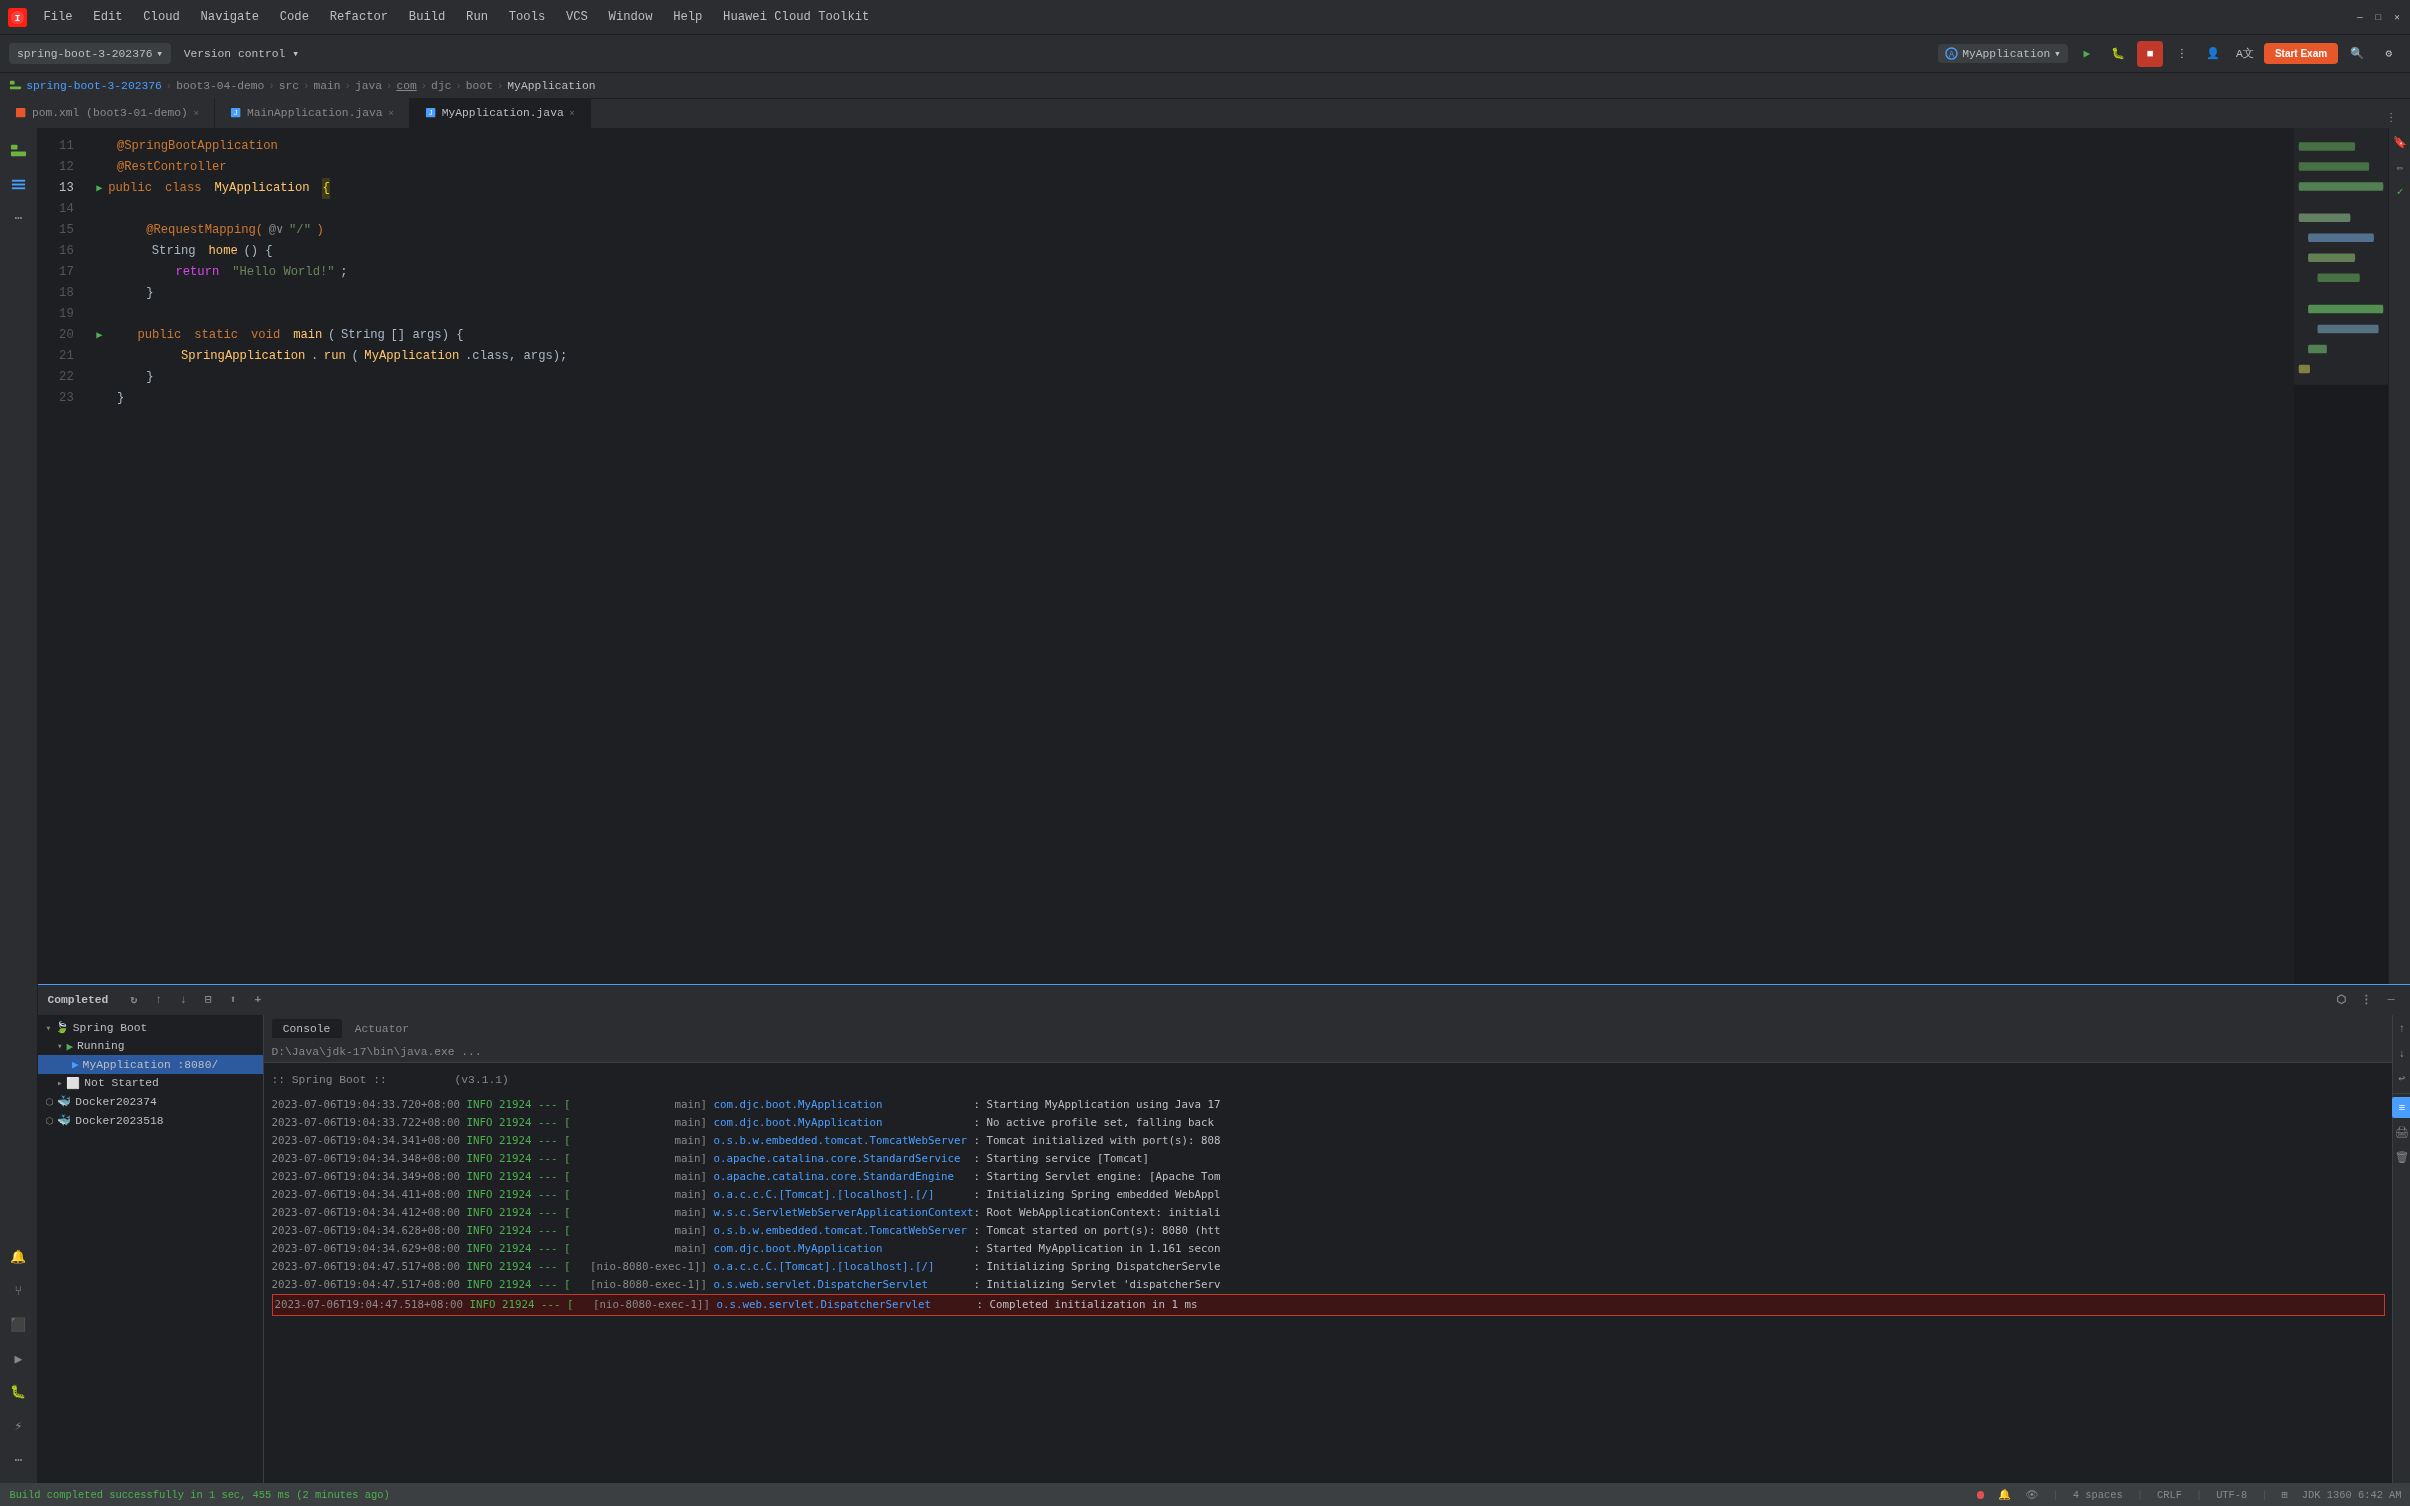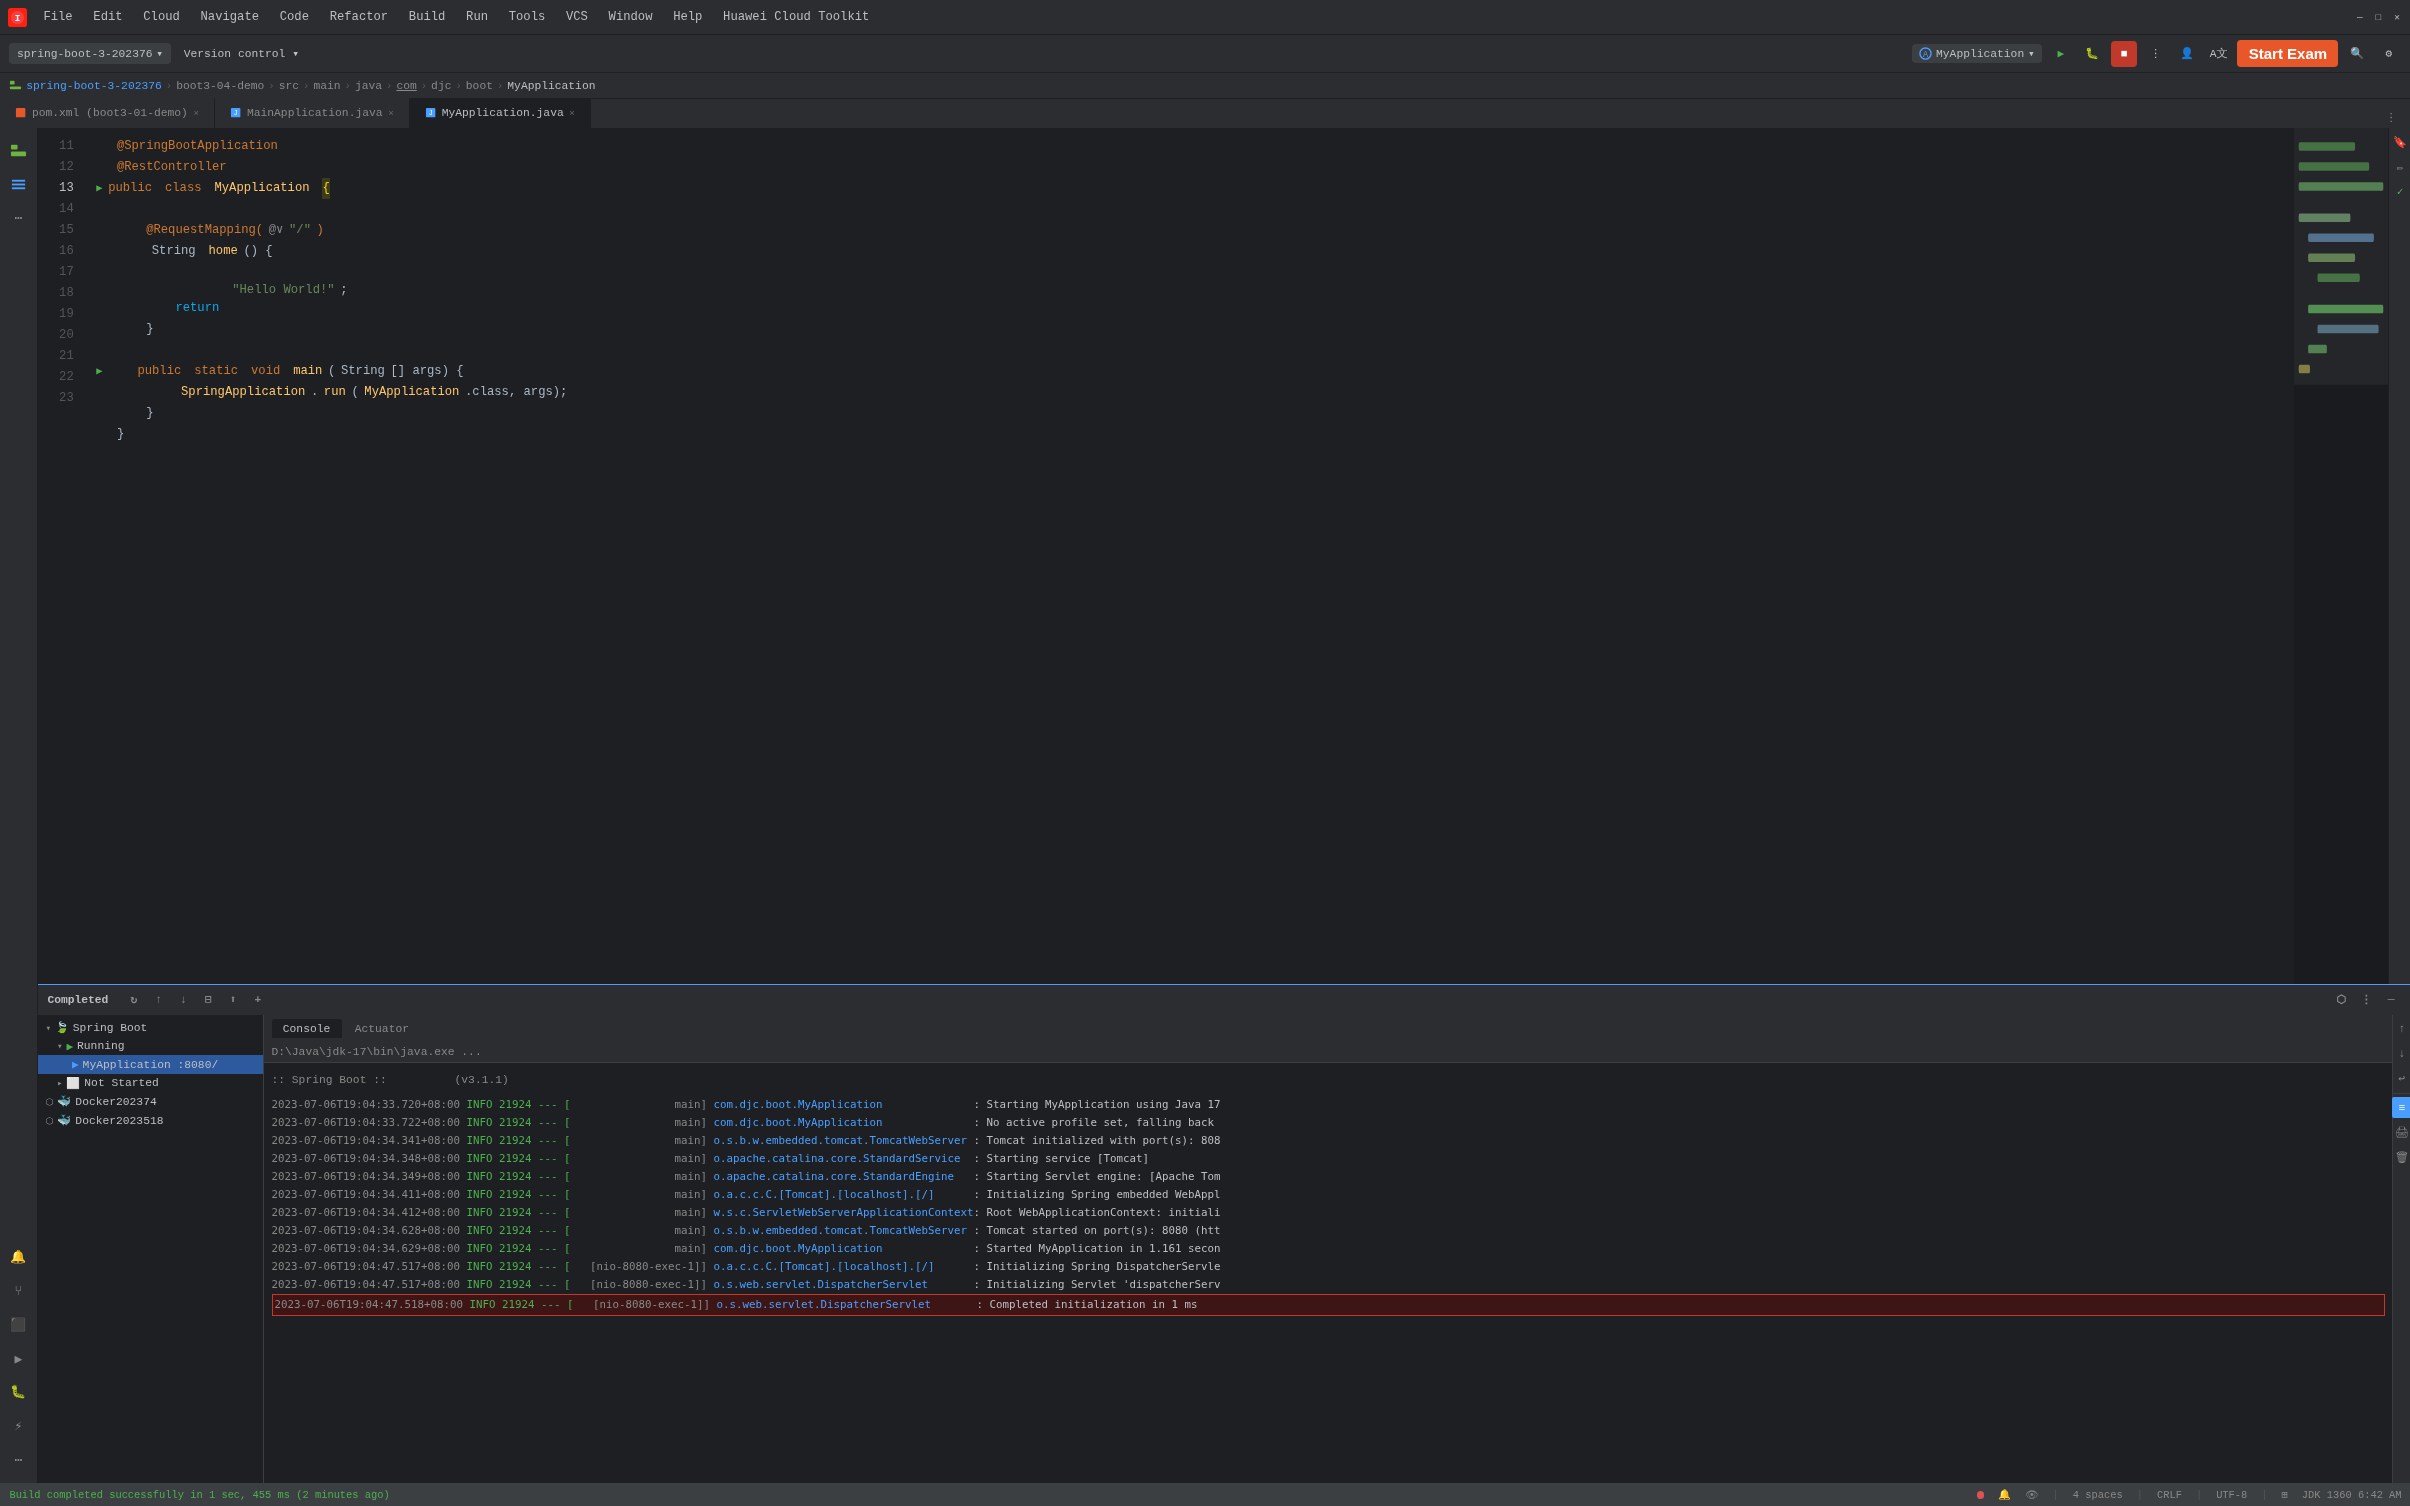--- a/index.html
+++ b/index.html
@@ -111,21 +111,21 @@
     }
     .icon-btn.green { color: #4caf50; }
     .icon-btn.red-bg { background: #c0392b; color: white; }
     .start-exam-btn {
       background: #e8572a;
       color: white;
       border: none;
       border-radius: 3.8px;
       padding: 4.7px 11.3px;
       cursor: pointer;
-      font-size: 15px;
+      font-size: 10px;
       font-weight: bold;
     }
     .search-btn {
       width: 26px; height: 26px;
       display: flex; align-items: center; justify-content: center;
       cursor: pointer; color: #bcbec4;
     }
 
     
     #breadcrumb-bar {
@@ -583,21 +583,21 @@
         <div class="code-line">
           <span style="width:15px;"></span>
           <span style="color:#cc7832;">&nbsp;&nbsp;&nbsp;&nbsp;@RequestMapping(</span><span style="color:#888;">@∨</span><span style="color:#6a8759;">"/"</span><span style="color:#cc7832;">)</span>
         </div>
         <div class="code-line">
           <span style="width:15px;"></span>
           <span style="color:#a9b7c6;">&nbsp;&nbsp;&nbsp;&nbsp;</span><span style="color:#a9b7c6;">String </span><span style="color:#ffc66d;">home</span><span style="color:#a9b7c6;">() {</span>
         </div>
         <div class="code-line">
           <span style="width:15px;"></span>
-          <span style="color:#0ea5e9;margin-top:36px;">&nbsp;&nbsp;&nbsp;&nbsp;&nbsp;&nbsp;&nbsp;&nbsp;return </span><span style="color:#6a8759;">"Hello World!"</span><span style="color:#a9b7c6;">;</span>
+          <span style="color:#d946ef;">&nbsp;&nbsp;&nbsp;&nbsp;&nbsp;&nbsp;&nbsp;&nbsp;return </span><span style="color:#6a8759;">"Hello World!"</span><span style="color:#a9b7c6;">;</span>
         </div>
         <div class="code-line">
           <span style="width:15px;"></span>
           <span style="color:#a9b7c6;">&nbsp;&nbsp;&nbsp;&nbsp;}</span>
         </div>
         <div class="code-line">&nbsp;</div>
         <div class="code-line">
           <span class="run-arrow">▶</span>
           <span style="color:#cc7832;">&nbsp;&nbsp;&nbsp;&nbsp;public </span><span style="color:#cc7832;">static </span><span style="color:#cc7832;">void </span><span style="color:#ffc66d;">main</span><span style="color:#a9b7c6;">(</span><span style="color:#a9b7c6;">String</span><span style="color:#a9b7c6;">[] args) {</span>
         </div>

